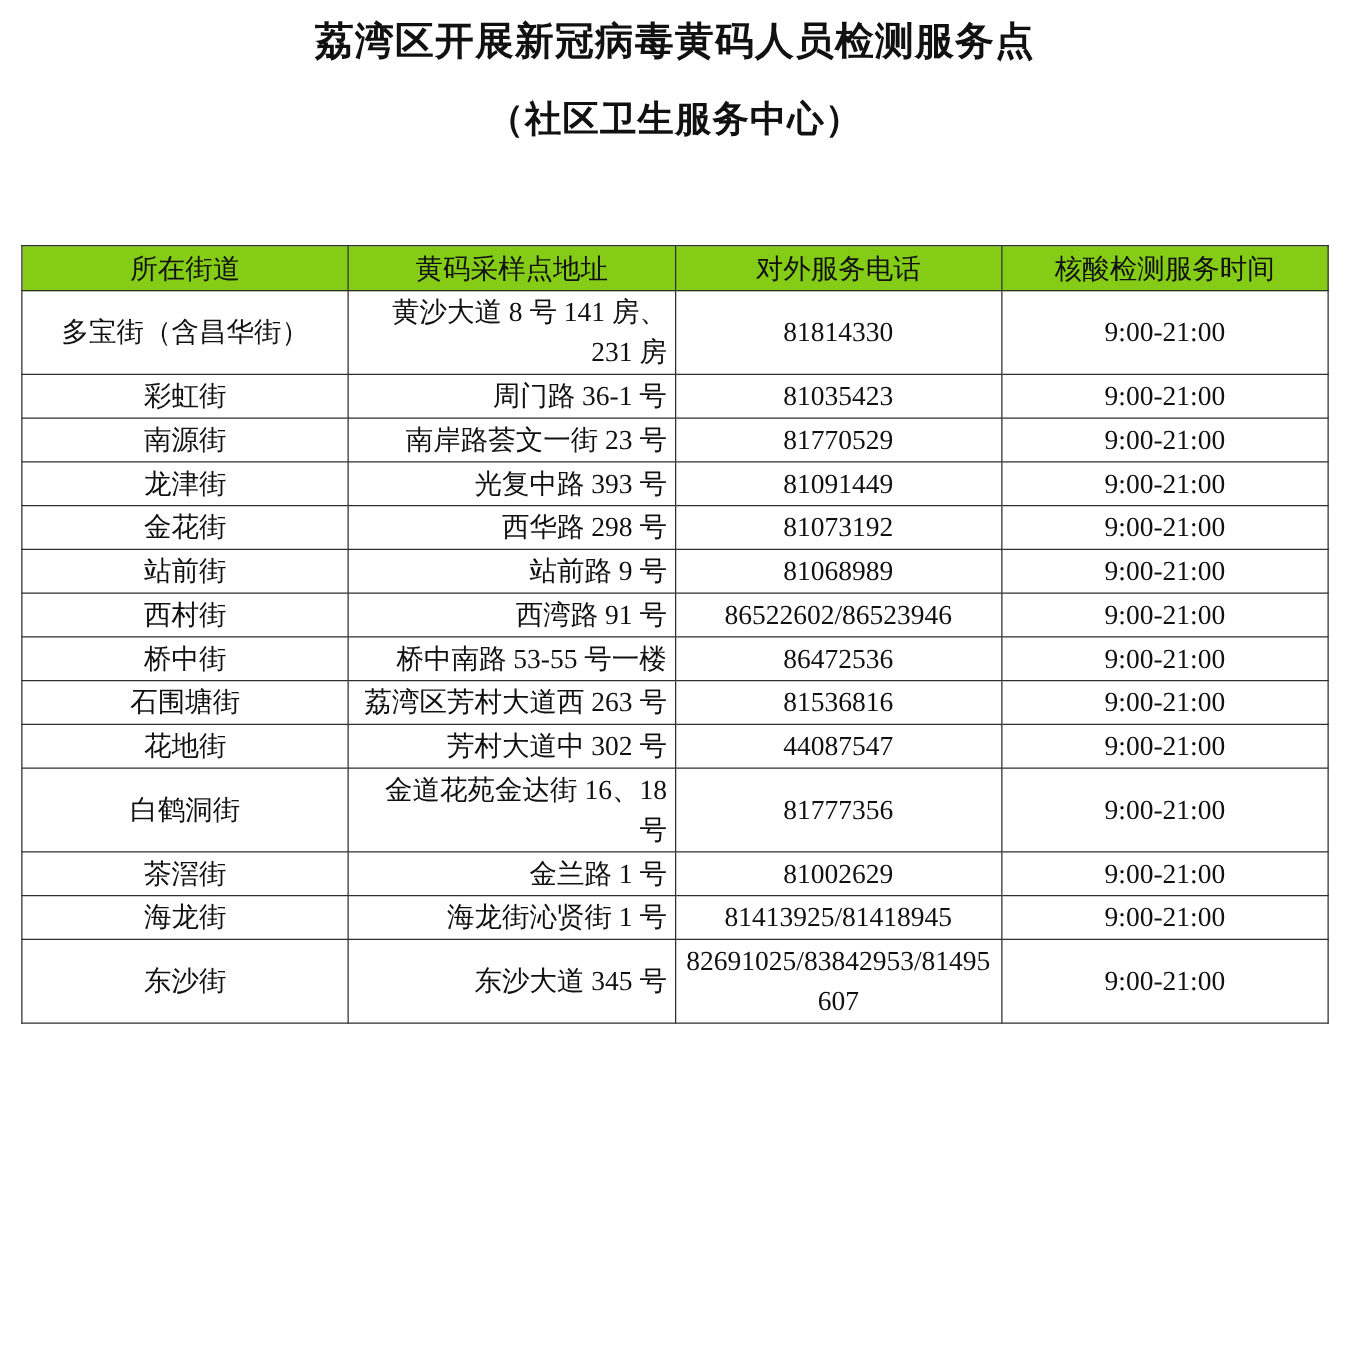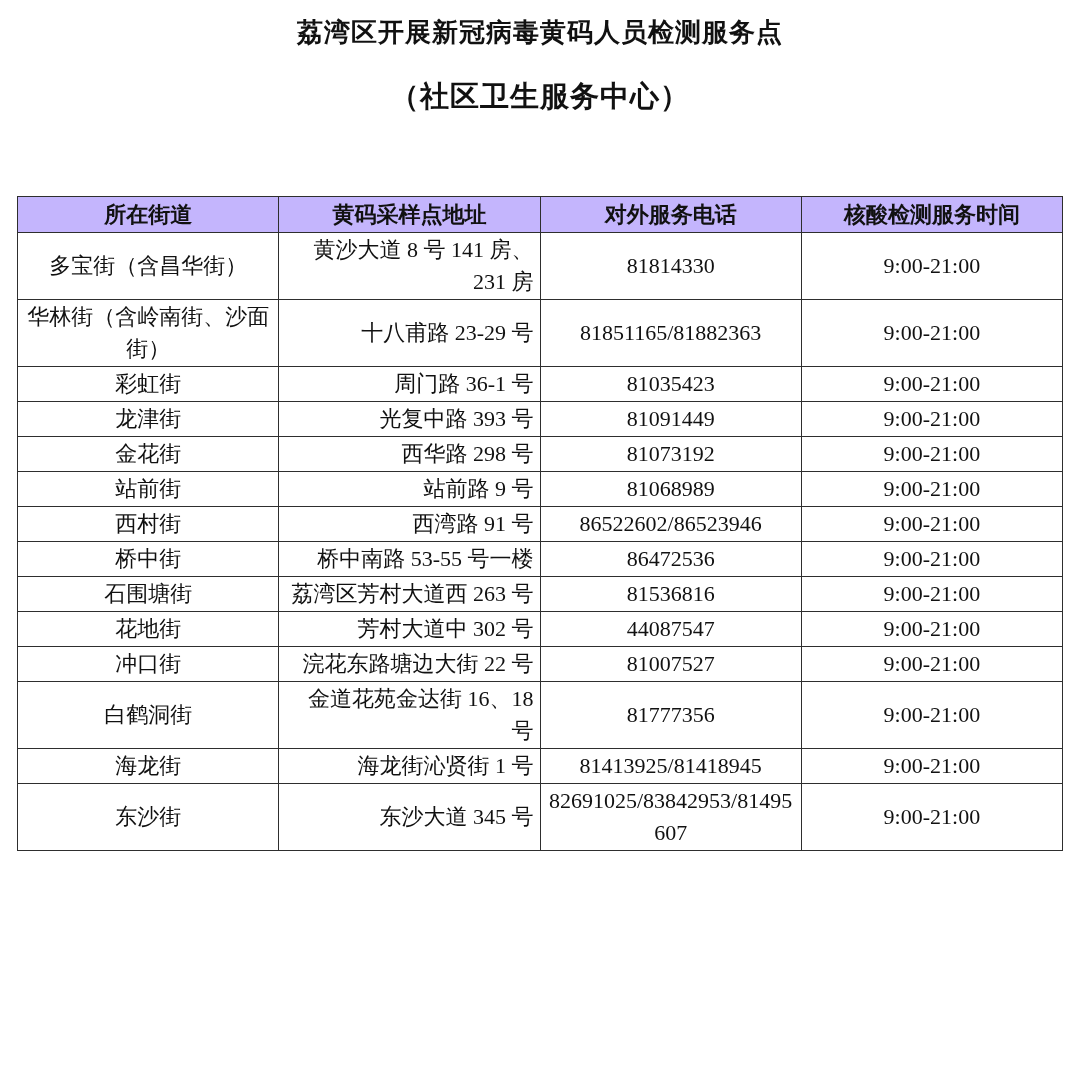--- a/index.html
+++ b/index.html
@@ -12,21 +12,21 @@
   .page {
     width: 1080px;
     height: 1080px;
     background: #ffffff;
     overflow: hidden;
     box-sizing: border-box;
   }
   .doc-title {
     margin: 14px 0 0 0;
     text-align: center;
-    font-size: 26px;
+    font-size: 31px;
     font-weight: 700;
     line-height: 38px;
     letter-spacing: 1px;
   }
   .doc-subtitle {
     margin: 26px 0 0 0;
     text-align: center;
     font-size: 29px;
     font-weight: 700;
     line-height: 36px;
@@ -42,22 +42,22 @@
   .service-table th, .service-table td {
     border: 1.5px solid #2e2e2e;
     text-align: center;
     vertical-align: middle;
     padding: 1px 6px;
     font-size: 22px;
     line-height: 32px;
     box-sizing: border-box;
   }
   .service-table th {
-    background: #c4b5fd;
-    font-weight: 700;
+    background: #84cc16;
+    font-weight: 400;
     height: 36px;
     padding: 1px 2px;
   }
   .service-table td.cell-street { width: 243px; }
   .service-table td.cell-address { width: 270px; text-align: right; }
   .service-table td.cell-phone { width: 316px; word-break: break-all; }
   .service-table td.cell-time { width: 217px; white-space: nowrap; }
   .service-table tr { height: 35px; }
 </style>
 </head>
@@ -77,29 +77,29 @@
         </tr>
     </thead>
     <tbody>
         <tr>
           <td class="cell-street">多宝街（含昌华街）</td>
           <td class="cell-address">黄沙大道 8 号 141 房、231 房</td>
           <td class="cell-phone">81814330</td>
           <td class="cell-time">9:00-21:00</td>
         </tr>
         <tr>
-          <td class="cell-street">华林街（含岭南街、沙面街）</td>
-          <td class="cell-address">十八甫路 23-29 号</td>
-          <td class="cell-phone">81851165/81882363</td>
+          <td class="cell-street">彩虹街</td>
+          <td class="cell-address">周门路 36-1 号</td>
+          <td class="cell-phone">81035423</td>
           <td class="cell-time">9:00-21:00</td>
         </tr>
         <tr>
-          <td class="cell-street">彩虹街</td>
-          <td class="cell-address">周门路 36-1 号</td>
-          <td class="cell-phone">81035423</td>
+          <td class="cell-street">南源街</td>
+          <td class="cell-address">南岸路荟文一街 23 号</td>
+          <td class="cell-phone">81770529</td>
           <td class="cell-time">9:00-21:00</td>
         </tr>
         <tr>
           <td class="cell-street">龙津街</td>
           <td class="cell-address">光复中路 393 号</td>
           <td class="cell-phone">81091449</td>
           <td class="cell-time">9:00-21:00</td>
         </tr>
         <tr>
           <td class="cell-street">金花街</td>
@@ -131,29 +131,29 @@
           <td class="cell-phone">81536816</td>
           <td class="cell-time">9:00-21:00</td>
         </tr>
         <tr>
           <td class="cell-street">花地街</td>
           <td class="cell-address">芳村大道中 302 号</td>
           <td class="cell-phone">44087547</td>
           <td class="cell-time">9:00-21:00</td>
         </tr>
         <tr>
-          <td class="cell-street">冲口街</td>
-          <td class="cell-address">浣花东路塘边大街 22 号</td>
-          <td class="cell-phone">81007527</td>
+          <td class="cell-street">白鹤洞街</td>
+          <td class="cell-address">金道花苑金达街 16、18 号</td>
+          <td class="cell-phone">81777356</td>
           <td class="cell-time">9:00-21:00</td>
         </tr>
         <tr>
-          <td class="cell-street">白鹤洞街</td>
-          <td class="cell-address">金道花苑金达街 16、18 号</td>
-          <td class="cell-phone">81777356</td>
+          <td class="cell-street">茶滘街</td>
+          <td class="cell-address">金兰路 1 号</td>
+          <td class="cell-phone">81002629</td>
           <td class="cell-time">9:00-21:00</td>
         </tr>
         <tr>
           <td class="cell-street">海龙街</td>
           <td class="cell-address">海龙街沁贤街 1 号</td>
           <td class="cell-phone">81413925/81418945</td>
           <td class="cell-time">9:00-21:00</td>
         </tr>
         <tr>
           <td class="cell-street">东沙街</td>

